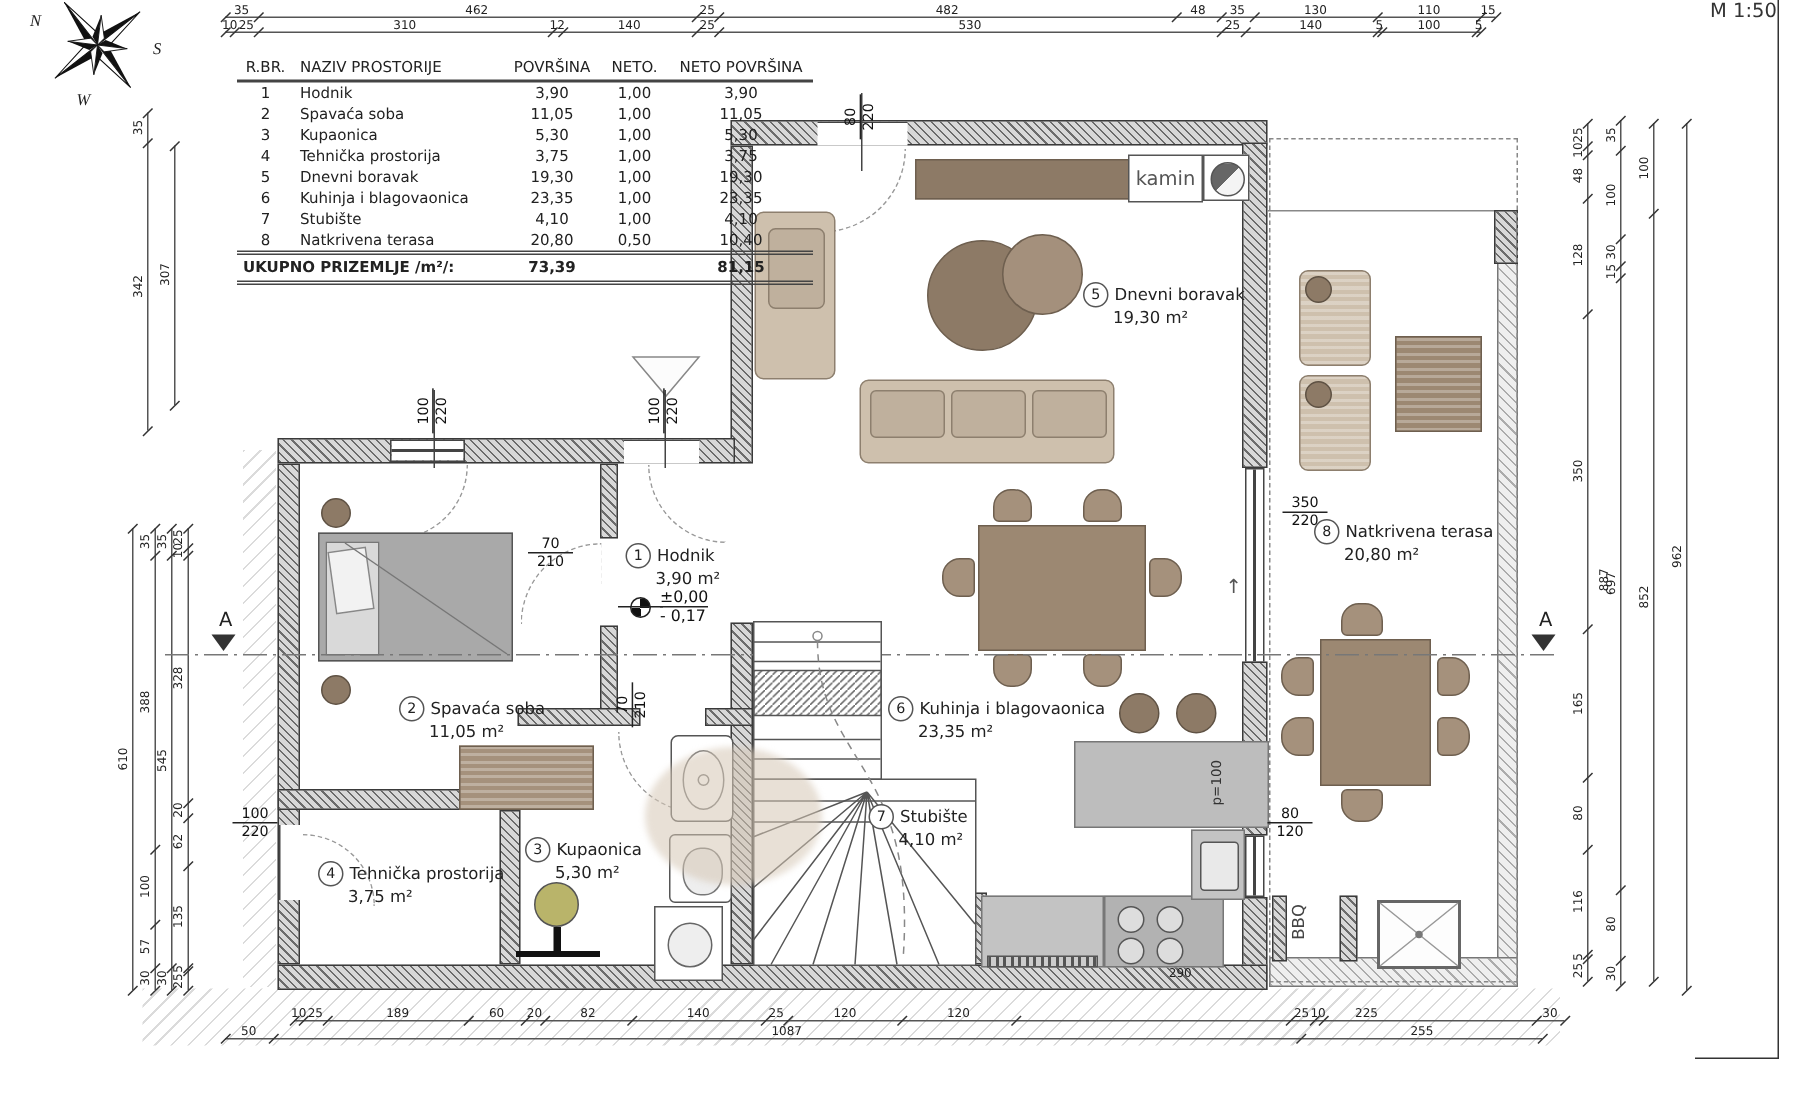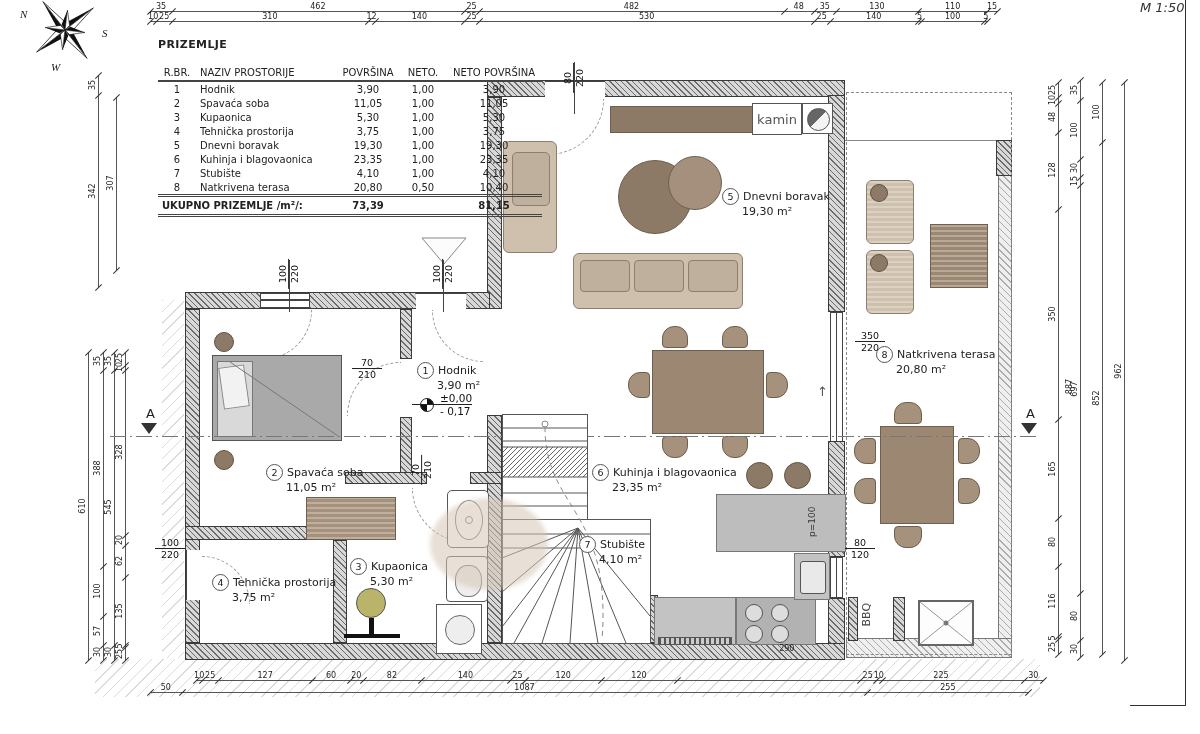--- a/index.html
+++ b/index.html
@@ -70,21 +70,21 @@
       justify-content:center;font-size:13px;color:#555;z-index:3;}
   svg{display:block;}
 </style>
 </head>
 <body>
 
 <div id="canvas">
 
   <div class="abs" style="left:1185px;top:0;width:1px;height:706px;background:#333;"></div>
   <div class="abs" style="left:1130px;top:705px;width:56px;height:1px;background:#333;"></div>
-  <div class="abs" style="left:1140px;top:0;font-size:13px;color:#333;z-index:8;font-style:italic;">M 1:50</div>
+  <div class="abs" style="left:1140px;top:0;font-size:13px;color:#333;z-index:8;">M 1:50</div>
 
   <svg class="abs" style="left:15px;top:-8px;z-index:8;" width="105" height="85" viewBox="0 0 105 85">
     <g transform="translate(50,38) rotate(-38)">
       <g>
         <polygon points="0,0 0,-36 -5,-6" fill="#111"></polygon>
           <polygon points="0,0 0,-36 5,-6" fill="#fff" stroke="#111" stroke-width=".7"></polygon>
         <polygon points="0,0 36,0 6,-5" fill="#111"></polygon>
           <polygon points="0,0 36,0 6,5" fill="#fff" stroke="#111" stroke-width=".7"></polygon>
         <polygon points="0,0 0,36 5,6" fill="#111"></polygon>
           <polygon points="0,0 0,36 -5,6" fill="#fff" stroke="#111" stroke-width=".7"></polygon>
@@ -101,21 +101,20 @@
         <polygon points="0,0 -20,0 -5,4" fill="#111"></polygon>
           <polygon points="0,0 -20,0 -5,-4" fill="#fff" stroke="#111" stroke-width=".6"></polygon>
       </g>
     </g>
   </svg>
   <div class="abs" style="left:20px;top:8px;font:italic 11px 'Liberation Serif',serif;z-index:8;">N</div>
   <div class="abs" style="left:102px;top:27px;font:italic 11px 'Liberation Serif',serif;z-index:8;">S</div>
   <div class="abs" style="left:51px;top:61px;font:italic 11px 'Liberation Serif',serif;z-index:8;">W</div>
 
   <div id="tablewrap">
-    <div id="table-title">PRIZEMLJE</div>
     <table id="room-table">
       <thead>
           <tr>
             <th class="c0">R.BR.</th>
             <th class="c1">NAZIV PROSTORIJE</th>
             <th class="c2">POVRŠINA</th>
             <th class="c3">NETO.</th>
             <th class="c4">NETO POVRŠINA</th>
           </tr>
         </thead>
@@ -400,21 +399,21 @@
     <div class="dim-label" style="left: 952.632px; top: 12px; transform: translateX(-50%);">100</div>
     <div class="dim-tick" style="left: 984.182px; top: 17px;"></div>
     <div class="dim-label" style="left: 985.76px; top: 12px; transform: translateX(-50%);">5</div>
     <div class="dim-tick" style="left: 987.337px; top: 17px;"></div>
     <div class="dim-line" style="left: 196px; top: 680px; width: 846.802px; height: 1px;"></div>
     <div class="dim-tick" style="left: 196px; top: 676px;"></div>
     <div class="dim-label" style="left: 199.155px; top: 671px; transform: translateX(-50%);">10</div>
     <div class="dim-tick" style="left: 202.31px; top: 676px;"></div>
     <div class="dim-label" style="left: 210.197px; top: 671px; transform: translateX(-50%);">25</div>
     <div class="dim-tick" style="left: 218.085px; top: 676px;"></div>
-    <div class="dim-label" style="left: 265.095px; top: 671px; transform: translateX(-50%);">127</div>
+    <div class="dim-label" style="left: 265.095px; top: 671px; transform: translateX(-50%);">189</div>
     <div class="dim-tick" style="left: 312.104px; top: 676px;"></div>
     <div class="dim-label" style="left: 331.034px; top: 671px; transform: translateX(-50%);">60</div>
     <div class="dim-tick" style="left: 349.964px; top: 676px;"></div>
     <div class="dim-label" style="left: 356.274px; top: 671px; transform: translateX(-50%);">20</div>
     <div class="dim-tick" style="left: 362.584px; top: 676px;"></div>
     <div class="dim-label" style="left: 391.925px; top: 671px; transform: translateX(-50%);">82</div>
     <div class="dim-tick" style="left: 421.267px; top: 676px;"></div>
     <div class="dim-label" style="left: 465.437px; top: 671px; transform: translateX(-50%);">140</div>
     <div class="dim-tick" style="left: 509.607px; top: 676px;"></div>
     <div class="dim-label" style="left: 517.495px; top: 671px; transform: translateX(-50%);">25</div>
@@ -422,21 +421,21 @@
     <div class="dim-label" style="left: 563.242px; top: 671px; transform: translateX(-50%);">120</div>
     <div class="dim-tick" style="left: 601.102px; top: 676px;"></div>
     <div class="dim-label" style="left: 638.962px; top: 671px; transform: translateX(-50%);">120</div>
     <div class="dim-tick" style="left: 676.822px; top: 676px;"></div>
     <div class="dim-label" style="left: 768.317px; top: 644px; transform: translateX(-50%); padding-left: 37px;">290</div>
     <div class="dim-tick" style="left: 859.812px; top: 676px;"></div>
     <div class="dim-label" style="left: 867.7px; top: 671px; transform: translateX(-50%);">25</div>
     <div class="dim-tick" style="left: 875.587px; top: 676px;"></div>
     <div class="dim-label" style="left: 878.742px; top: 671px; transform: translateX(-50%);">10</div>
     <div class="dim-tick" style="left: 881.897px; top: 676px;"></div>
-    <div class="dim-label" style="left: 941px; top: 671px; transform: translateX(-50%);">225</div>
+    <div class="dim-label" style="left: 911px; top: 671px; transform: translateX(-50%);">225</div>
     <div class="dim-tick" style="left: 1023.87px; top: 676px;"></div>
     <div class="dim-label" style="left: 1033.34px; top: 671px; transform: translateX(-50%);">30</div>
     <div class="dim-tick" style="left: 1042.8px; top: 676px;"></div>
     <div class="dim-line" style="left: 150px; top: 692px; width: 878.352px; height: 1px;"></div>
     <div class="dim-tick" style="left: 150px; top: 688px;"></div>
     <div class="dim-label" style="left: 165.775px; top: 683px; transform: translateX(-50%);">50</div>
     <div class="dim-tick" style="left: 181.55px; top: 688px;"></div>
     <div class="dim-label" style="left: 524.499px; top: 683px; transform: translateX(-50%);">1087</div>
     <div class="dim-tick" style="left: 867.447px; top: 688px;"></div>
     <div class="dim-label" style="left: 947.899px; top: 683px; transform: translateX(-50%);">255</div>

